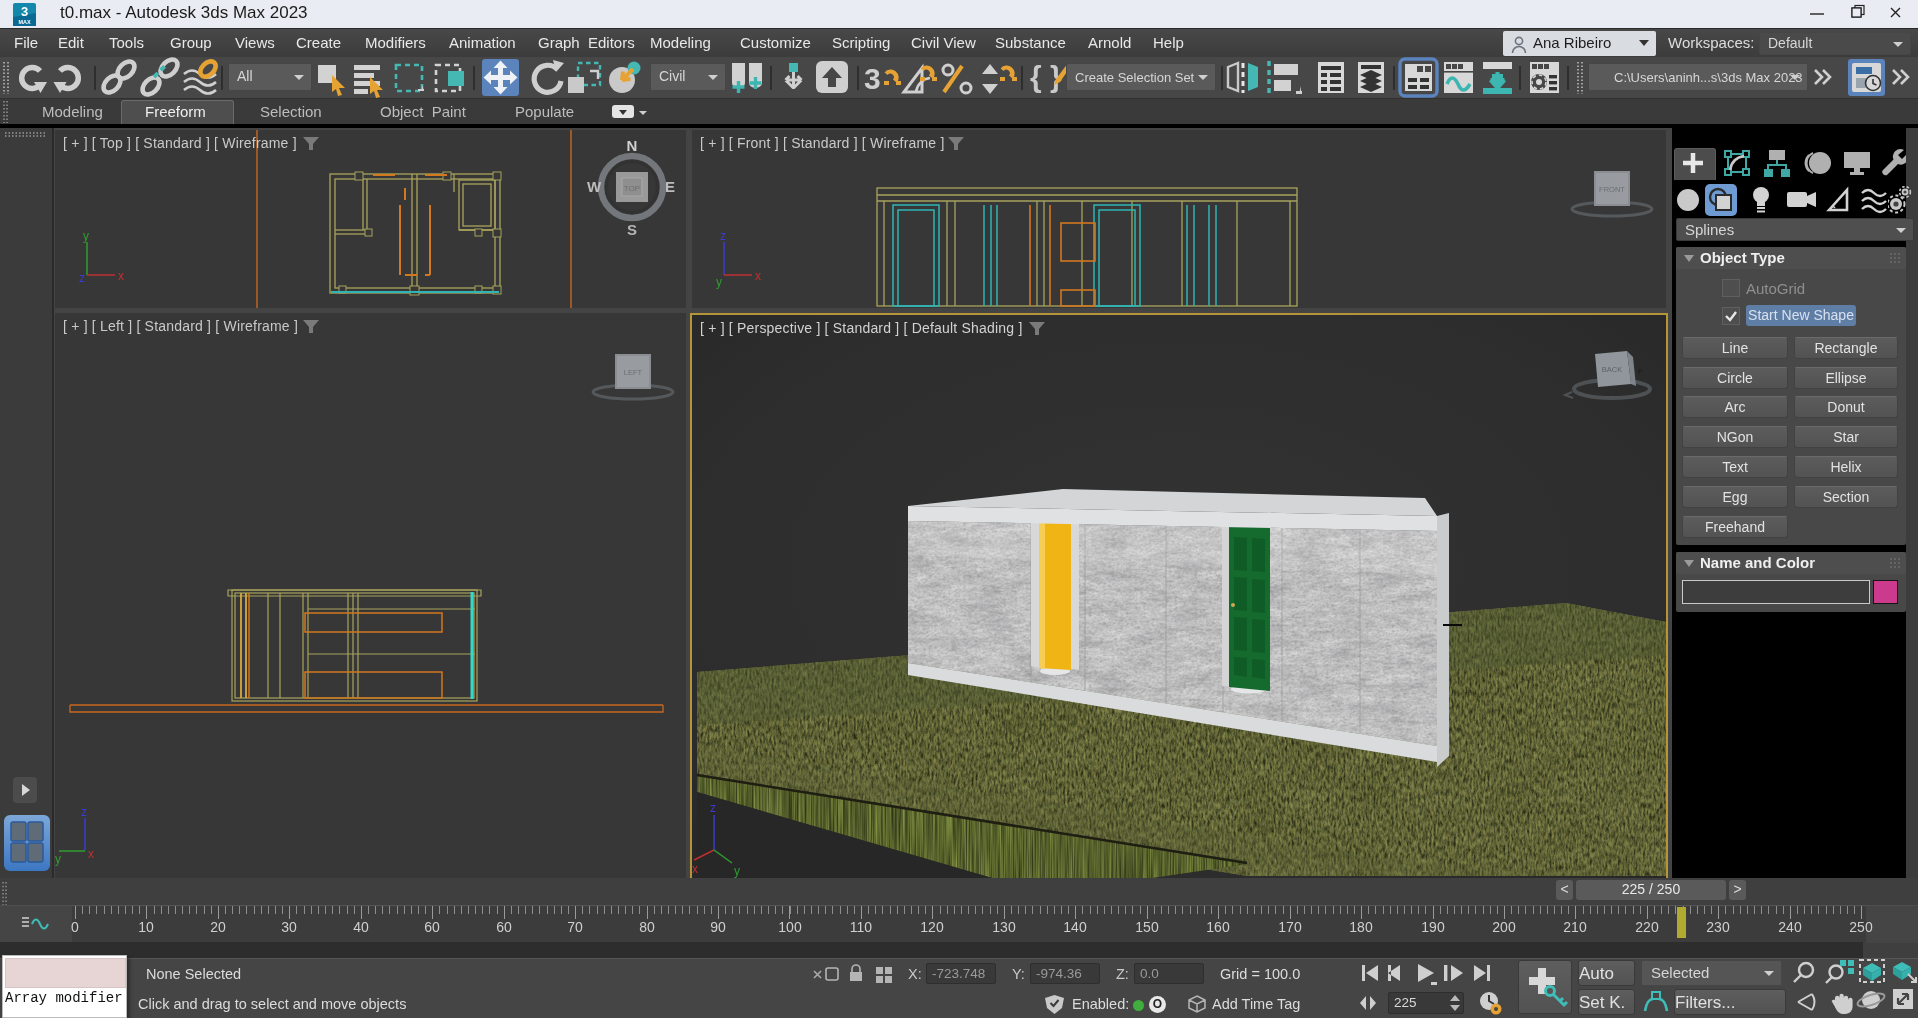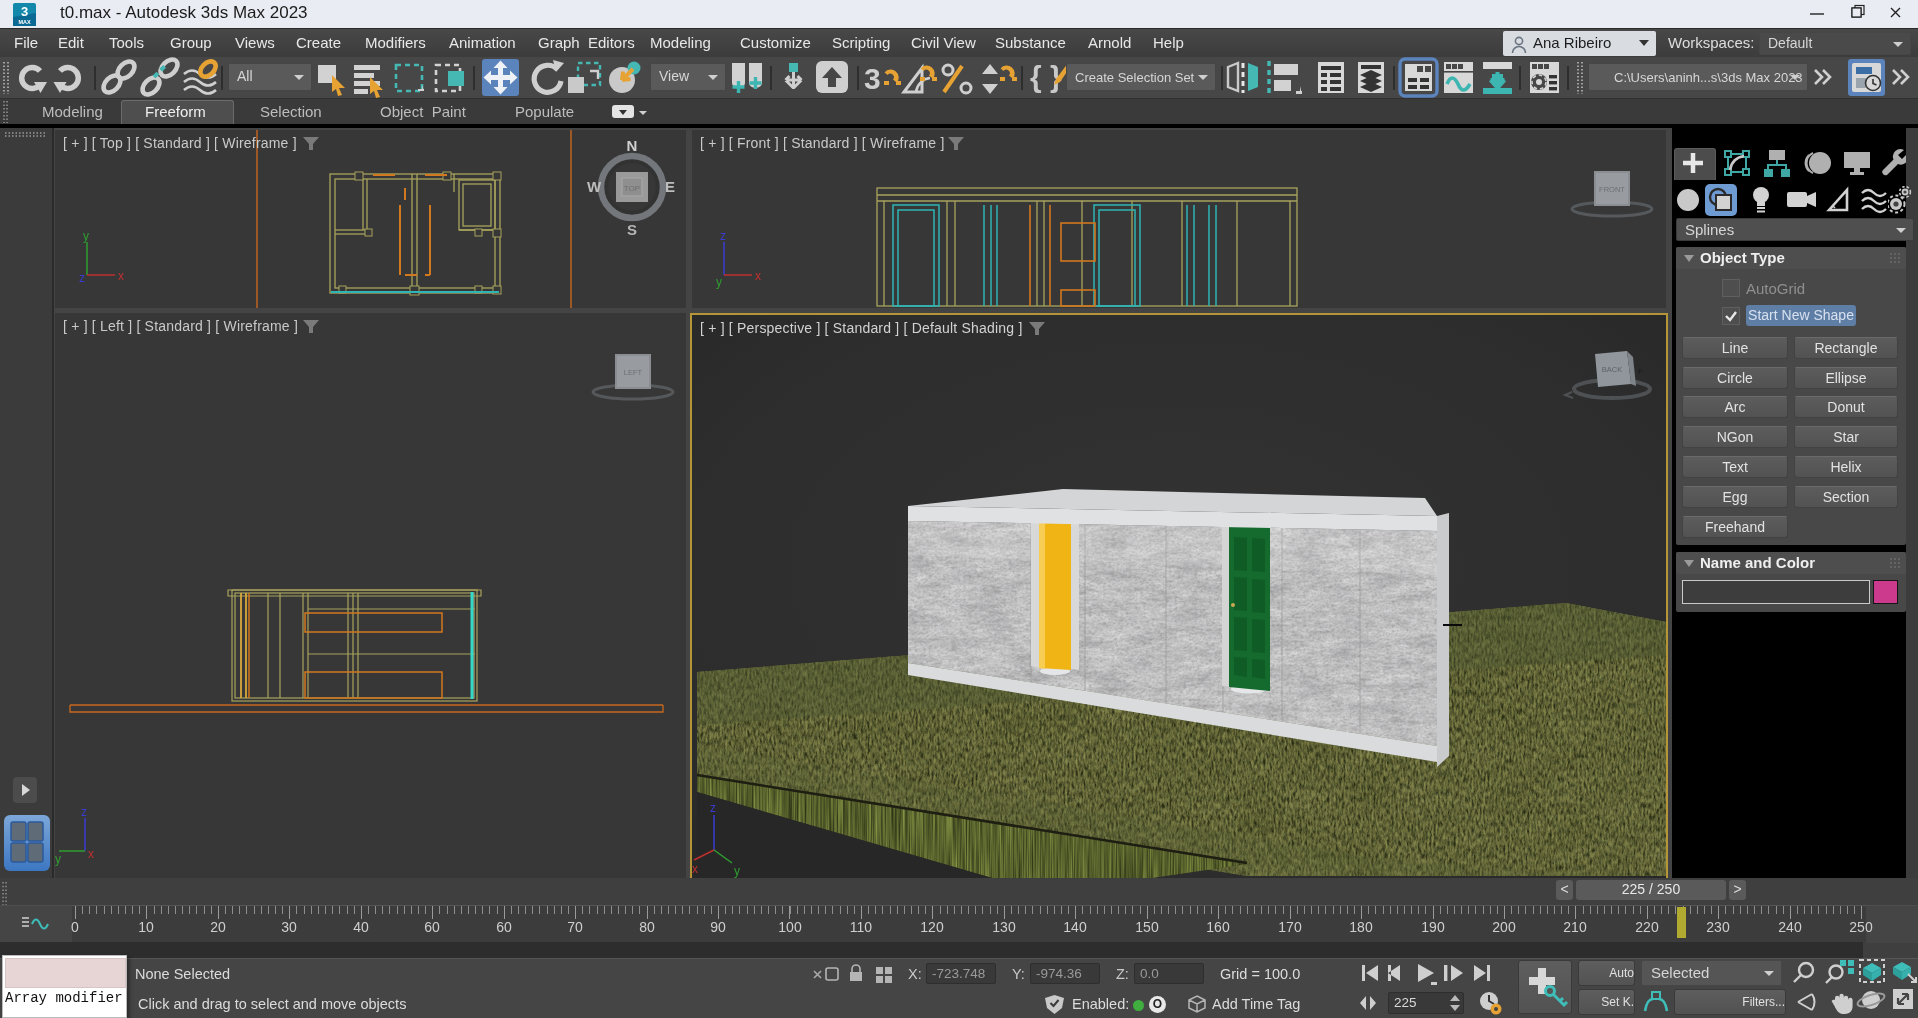--- a/index.html
+++ b/index.html
@@ -30,21 +30,21 @@
 .roll{position:absolute;left:4px;width:230px;background:#4a4a4a;border-radius:2px;}
 .rollhead{position:absolute;left:4px;width:230px;height:22px;background:#4e4e4e;border-radius:2px;}
 .rollhead span{position:absolute;left:24px;top:2px;font-weight:bold;font-size:15px;color:#efefef;}
 .cbtn{position:absolute;width:106px;height:22px;background:linear-gradient(#5c5c5c,#525252);border:1px solid #424242;border-top-color:#6a6a6a;border-radius:3px;color:#e2e2e2;font-size:14px;text-align:center;line-height:21px;box-sizing:border-box;}
 
 #timestrip{left:0;top:878px;width:1918px;height:27px;background:#3f3f3f;}
 #ruler{left:0;top:905px;width:1918px;height:37px;background:#3d3d3d;}
 #darkstrip{left:0;top:942px;width:1863px;height:16px;background:#2d2d2d;}
 #status{left:0;top:958px;width:1918px;height:60px;background:#454545;}
 .stxt{position:absolute;font-size:14.5px;color:#dcdcdc;}
-.sbtn{position:absolute;background:linear-gradient(#5e5e5e,#525252);border:1px solid #3a3a3a;border-radius:3px;color:#e0e0e0;font-size:12px;text-align:right;box-sizing:border-box;}
+.sbtn{position:absolute;background:linear-gradient(#5e5e5e,#525252);border:1px solid #3a3a3a;border-radius:3px;color:#e0e0e0;font-size:17px;text-align:left;box-sizing:border-box;}
 .num{position:absolute;top:14px;font-size:14px;color:#cfcfcf;transform:translateX(-50%);}
 .field{position:absolute;background:#393939;border:1px solid #2e2e2e;border-radius:2px;color:#9a9a9a;font-size:13.5px;box-sizing:border-box;padding:2px 5px;}
 </style>
 </head>
 <body>
 <div id="app">
 <div id="titlebar" class="abs">
  <svg class="abs" style="left:13px;top:3px" width="23" height="23">
   <rect x="0" y="0" width="23" height="23" rx="2" fill="#1488aa"></rect>
   <path d="M0 14 L23 10 L23 23 L0 23 Z" fill="#0b6a94"></path>
@@ -296,21 +296,21 @@
           <circle cx="25" cy="24" r="7.5" fill="#d8d8d8" stroke="#333" stroke-width="1.6"></circle>
           <path d="M25 20 v4.5 l3.5 1.5" stroke="#333" stroke-width="1.6" fill="none"></path>
         </g>
  <use href="#chev" x="1893" y="13"></use>
 </svg>
 <div class="drop" style="left:228px;top:6px;width:84px;height:28px;">
         <span style="position:absolute;left:8px;top:4px">All</span>
         <span class="dv"></span>
       </div>
 <div class="drop" style="left:650px;top:6px;width:76px;height:28px;">
-        <span style="position:absolute;left:8px;top:4px">View</span>
+        <span style="position:absolute;left:8px;top:4px">Civil</span>
         <span class="dv"></span>
       </div>
 <div class="drop" style="left:1066px;top:6px;width:150px;height:28px;">
         <span style="position:absolute;left:8px;top:6px;font-size:13px">Create Selection Set</span>
         <span class="dv"></span>
       </div>
 <div class="drop" style="left:1588px;top:6px;width:220px;height:28px;">
         <span style="position:absolute;left:25px;top:6px;font-size:13px">C:\Users\aninh...s\3ds Max 2023</span>
         <span class="dv"></span>
       </div>
@@ -858,21 +858,21 @@
         <span class="num" style="left:1575px">210</span>
         <span class="num" style="left:1647px">220</span>
         <span class="num" style="left:1718px">230</span>
         <span class="num" style="left:1790px">240</span>
         <span class="num" style="left:1861px">250</span>
       </div>
 </div>
 <div id="darkstrip" class="abs"></div>
 <div id="status" class="abs">
  <div class="abs" style="left:0;top:0;width:1918px;height:1px;background:#565656;"></div>
- <span class="stxt" style="left:135px;top:8px;">None Selected</span>
+ <span class="stxt" style="left:146px;top:8px;">None Selected</span>
  <span class="stxt" style="left:138px;top:38px;">Click and drag to select and move objects</span>
  <svg class="abs" style="left:812px;top:4px" width="100" height="24">
   <g stroke="#b5b5b5" stroke-width="1.6" fill="none">
    <path d="M2 16 l7 -7 m0 7 l-7 -7" opacity="0.9"></path>
    <rect x="14" y="6" width="12" height="12" rx="2"></rect>
    <path d="M40 10 v-3 a4 4 0 0 1 8 0 v3"></path>
   </g>
   <rect x="38" y="10" width="12" height="9" fill="#b5b5b5"></rect>
   <g fill="#b5b5b5">
           <rect x="64" y="5" width="7" height="7"></rect>

